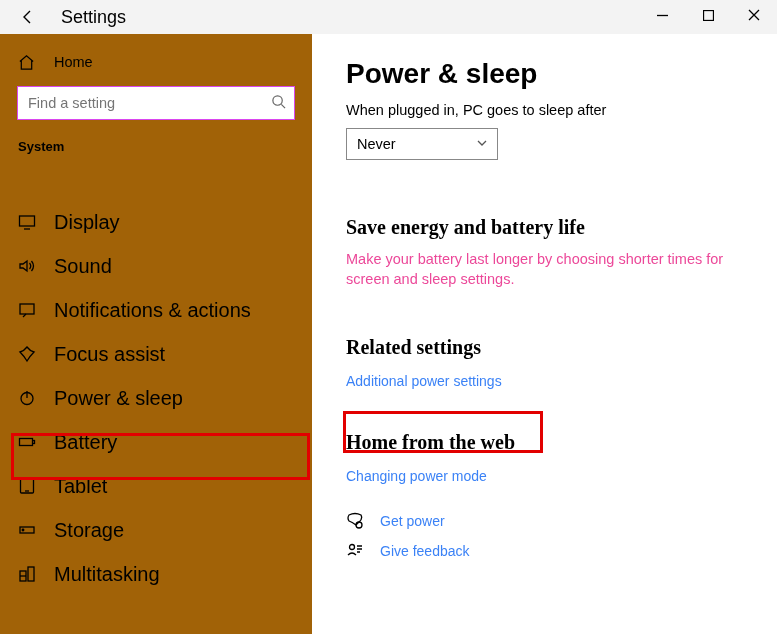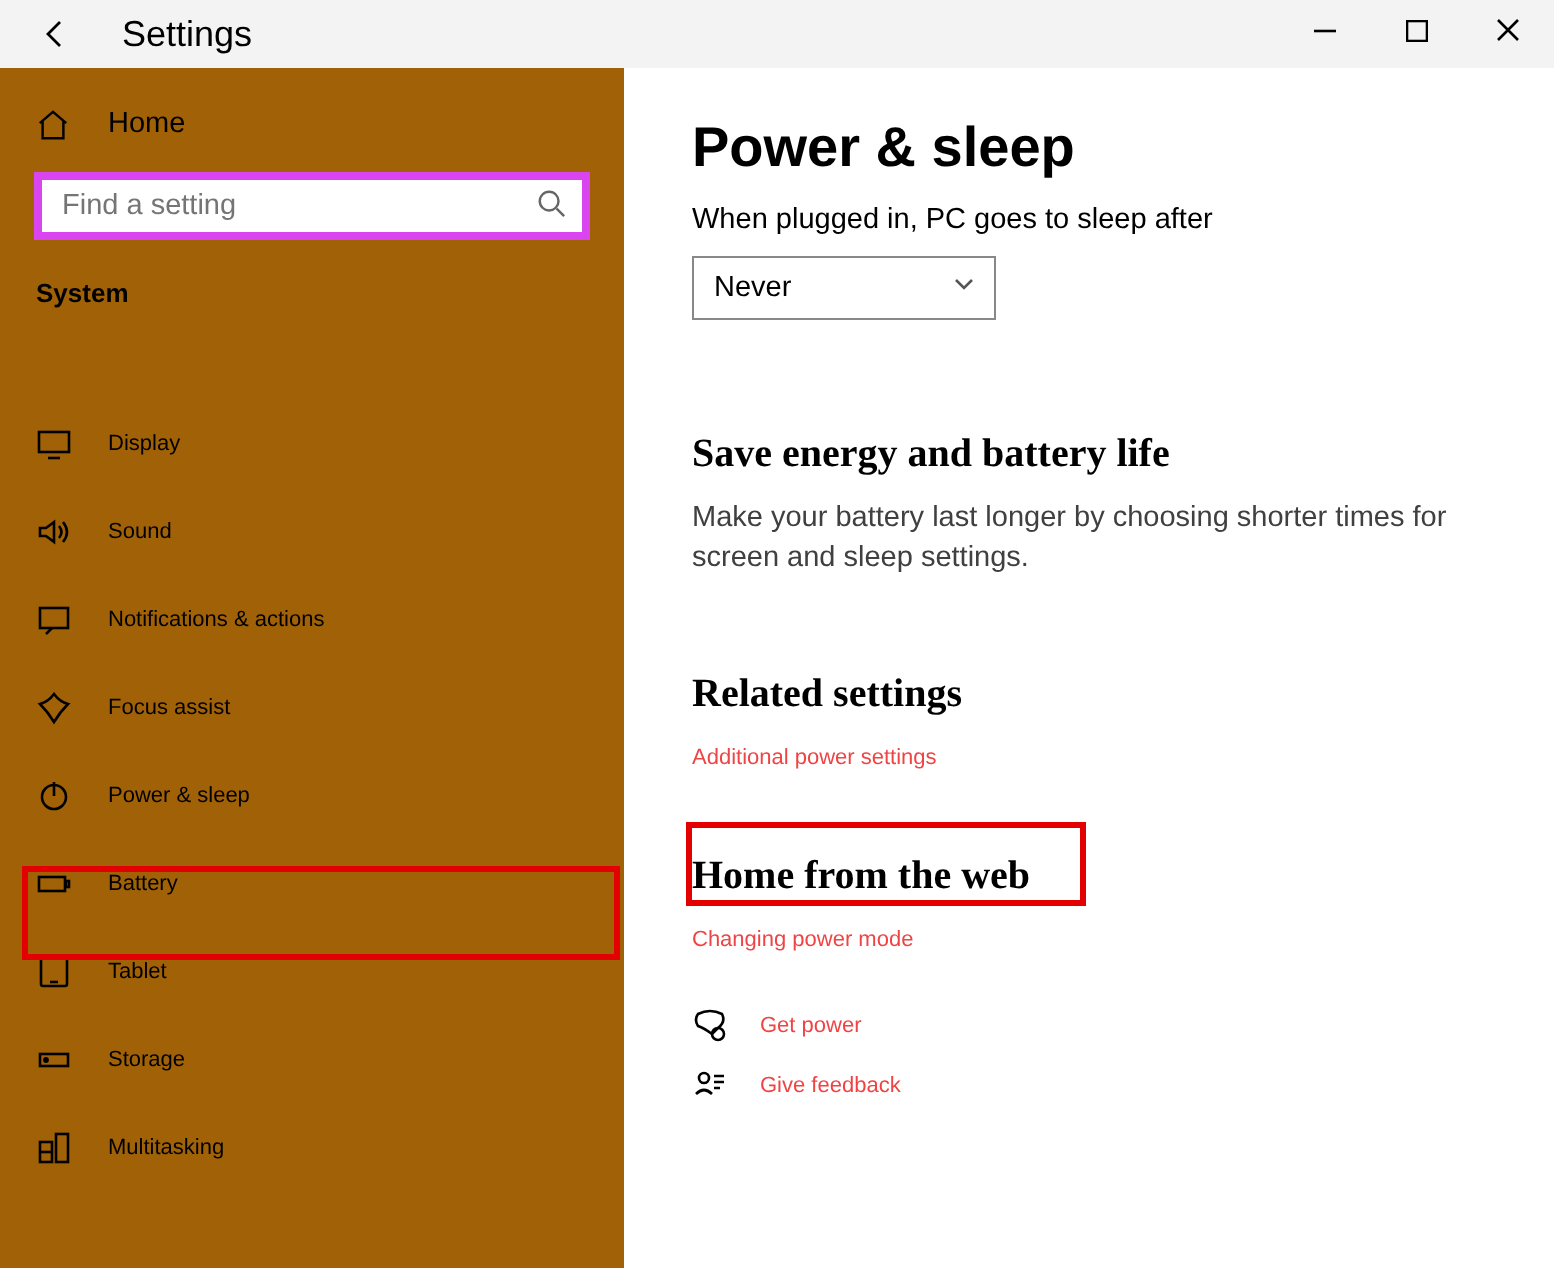--- a/index.html
+++ b/index.html
@@ -54,21 +54,21 @@
       display: flex; align-items: center;
       height: 40px;
       padding-left: 18px;
       cursor: pointer;
     }
     .home-row .icon { width: 20px; display:flex; align-items:center; }
     .home-row .label { margin-left: 16px; font-size: 14.5px; }
     .search {
       margin: 4px 17px 0 17px;
       height: 34px;
-      border: 4px solid #d946ef;
+      border: 1px solid #d946ef;
       background: #fff;
       display: flex; align-items: center;
       padding: 0 8px 0 10px;
     }
     .search input {
       flex: 1; border: none; outline: none;
       font-size: 14.5px;
       font-family: inherit;
       background: transparent;
     }
@@ -80,21 +80,21 @@
     }
     .nav { padding-top: 34px; }
     .nav-item {
       display: flex; align-items: center;
       height: 44px;
       padding-left: 18px;
       cursor: pointer;
       position: relative;
     }
     .nav-item .icon { width: 20px; display:flex; align-items:center; justify-content:flex-start; color:#000; }
-    .nav-item .label { margin-left: 16px; font-size: 11px; }
+    .nav-item .label { margin-left: 16px; font-size: 20px; }
 
     .highlight-red {
       position: absolute;
       border: 3.5px solid #e20000;
       pointer-events: none;
     }
     .hl-sidebar {
       left: 11px; top: 433px;
       width: 299px; height: 47px;
     }
@@ -132,27 +132,27 @@
     .section-h {
       font-size: 20px;
       font-weight: 600;
       margin-top: 56px;
       margin-bottom: 10px;
       font-family: Liberation Serif, serif;
     }
     .section-h.sm-gap { margin-top: 46px; }
     .desc {
       font-size: 14.5px;
-      color: #404040;
+      color: #ec4899;
       line-height: 1.4;
       max-width: 380px;
     }
     .link {
-      color: #ef4444;
-      font-size: 11px;
+      color: #3b82f6;
+      font-size: 14px;
       cursor: pointer;
       display: inline-block;
       margin-top: 4px;
     }
     .help-row {
       display: flex; align-items: center;
       margin-top: 16px;
     }
     .help-row .icon { width: 22px; color:#000; display:flex;align-items:center; }
     .help-row .link { margin-left: 12px; margin-top: 0; }

